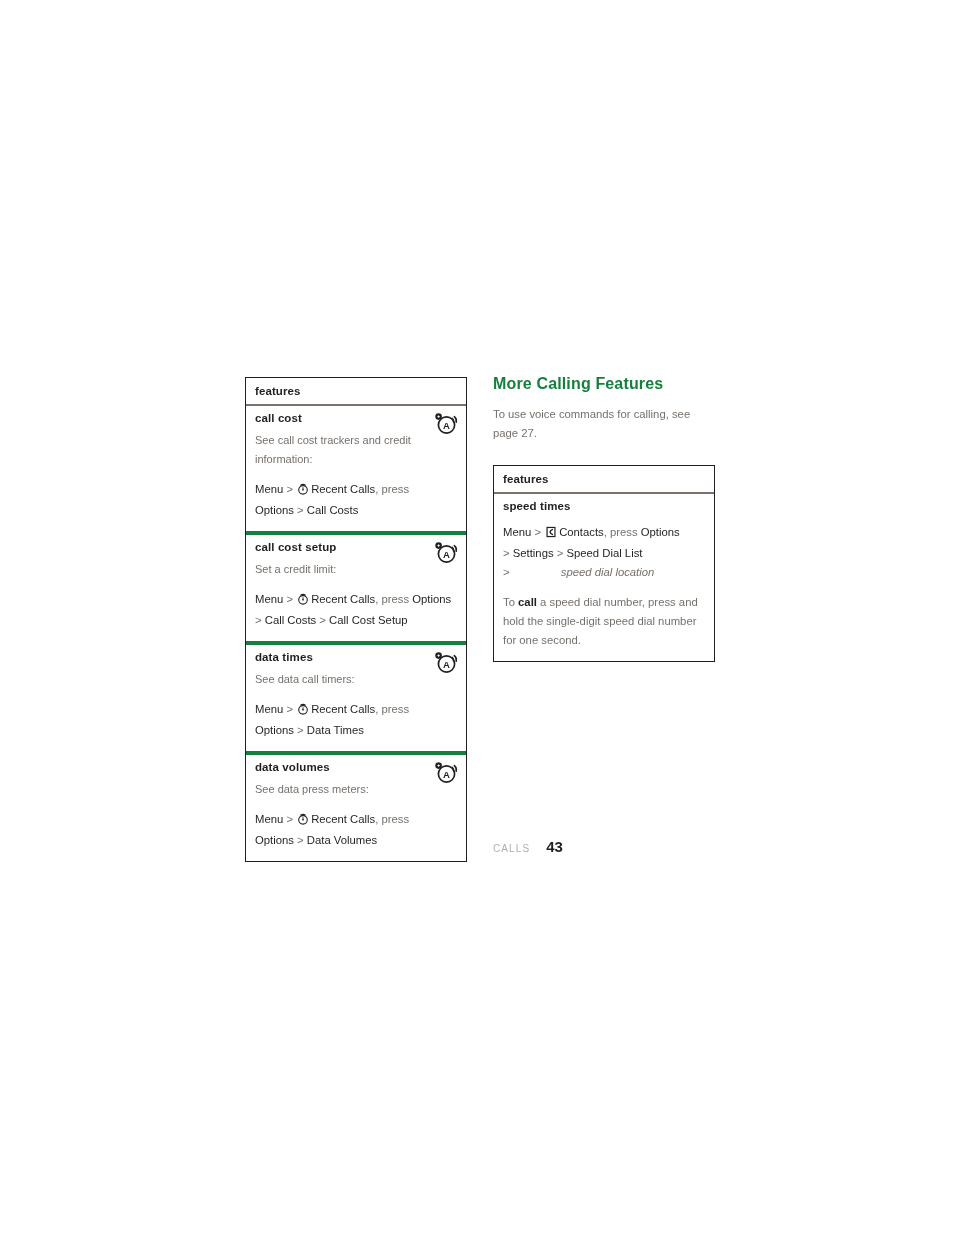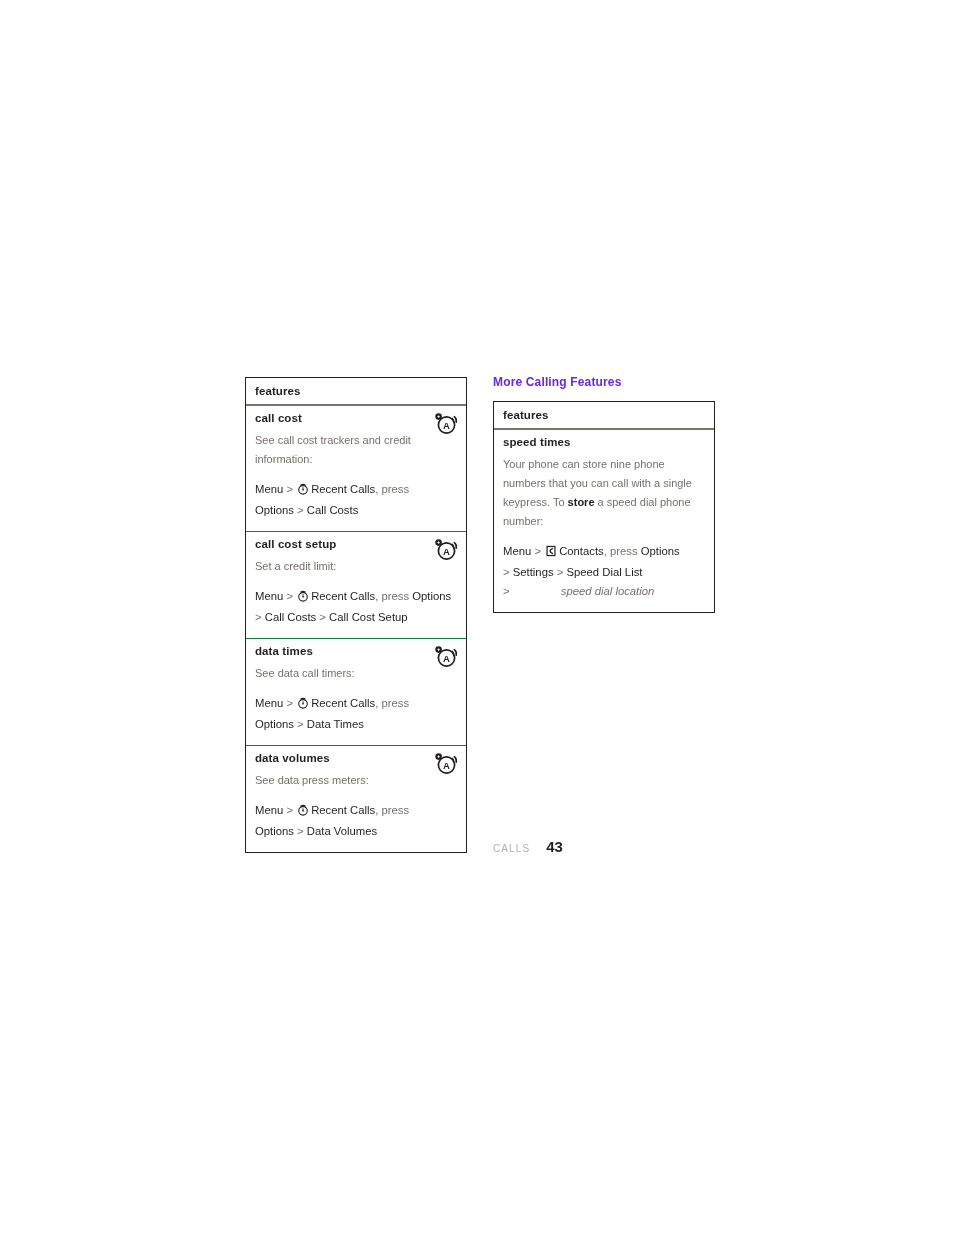--- a/index.html
+++ b/index.html
@@ -49,21 +49,21 @@
   .features-header {
     font-size: 11.5px;
     font-weight: bold;
     color: #231f20;
     padding: 7px 8px 7px 9px;
     border-bottom: 2.5px solid #7a736c;
     letter-spacing: .1px;
   }
 
   .feature-row {
-    border-bottom: 1px solid #15803d;
+    border-bottom: 4px solid #15803d;
     padding: 6px 9px 11px 9px;
     position: relative;
   }
   .feature-row:last-child {
     border-bottom: none;
   }
 
   .row-title {
     font-size: 11.5px;
     font-weight: bold;
@@ -89,23 +89,23 @@
   }
 
   
   .tk { color: #231f20; }
   .sep { color: #76706b; }
   .bold-in { font-weight: bold; color: #231f20; }
   .ital { font-style: italic; color: #76706b; margin-left: 48px; }
 
   
   .section-heading {
-    font-size: 12px;
+    font-size: 16px;
     font-weight: bold;
-    color: #6d28d9;
+    color: #15803d;
     letter-spacing: .15px;
     margin: 0 0 12px 0;
   }
   .lead-para {
     font-size: 11.3px;
     color: #76706b;
     line-height: 19px;
     margin: 0 0 22px 0;
   }
 
@@ -264,41 +264,42 @@
         </div>
       </div>
 
     </div>
   </div>
 
   <div class="col-right">
 
     <h2 class="section-heading">More Calling Features</h2>
 
+    <p class="lead-para">To use voice commands for calling, see page 27.</p>
 
     <div class="feature-table">
 
       <div class="features-header">features</div>
 
       <div class="feature-row">
         <div class="row-title">speed times</div>
 
-        <div class="row-desc">
-          <span>Your phone can store nine phone numbers that you can call with a single keypress. To </span><span class="bold-in">store</span><span> a speed dial phone number:</span>
-        </div>
 
         <div class="row-path">
           <span class="tk">Menu</span><span class="sep"> &gt; </span><span class="inline-icon"><svg viewBox="0 0 14 14" width="12" height="12">
                 <rect x="2.4" y="1.7" width="9.2" height="10.6" fill="none" stroke="#231f20" stroke-width="1.4"></rect>
                 <path d="M8.6 4.2c-1.7.6-2.6 1.6-2.6 2.8s.9 2.2 2.6 2.8" fill="none" stroke="#231f20" stroke-width="1.7" stroke-linecap="round" stroke-linejoin="round"></path>
               </svg></span><span class="tk">Contacts</span><span class="sep">, press </span><span class="tk">Options</span><br>
           <span class="sep">&gt; </span><span class="tk">Settings</span><span class="sep"> &gt; </span><span class="tk">Speed Dial List</span><br>
           <span class="sep">&gt; </span><span class="ital">speed dial location</span>
         </div>
 
+        <div class="row-path">
+          <span>To </span><span class="bold-in">call</span><span> a speed dial number, press and hold the single-digit speed dial number for one second.</span>
+        </div>
       </div>
 
     </div>
   </div>
 
   <div class="footer">
     <span class="footer-section">CALLS</span><span class="footer-page">43</span>
   </div>
 
 </div>

